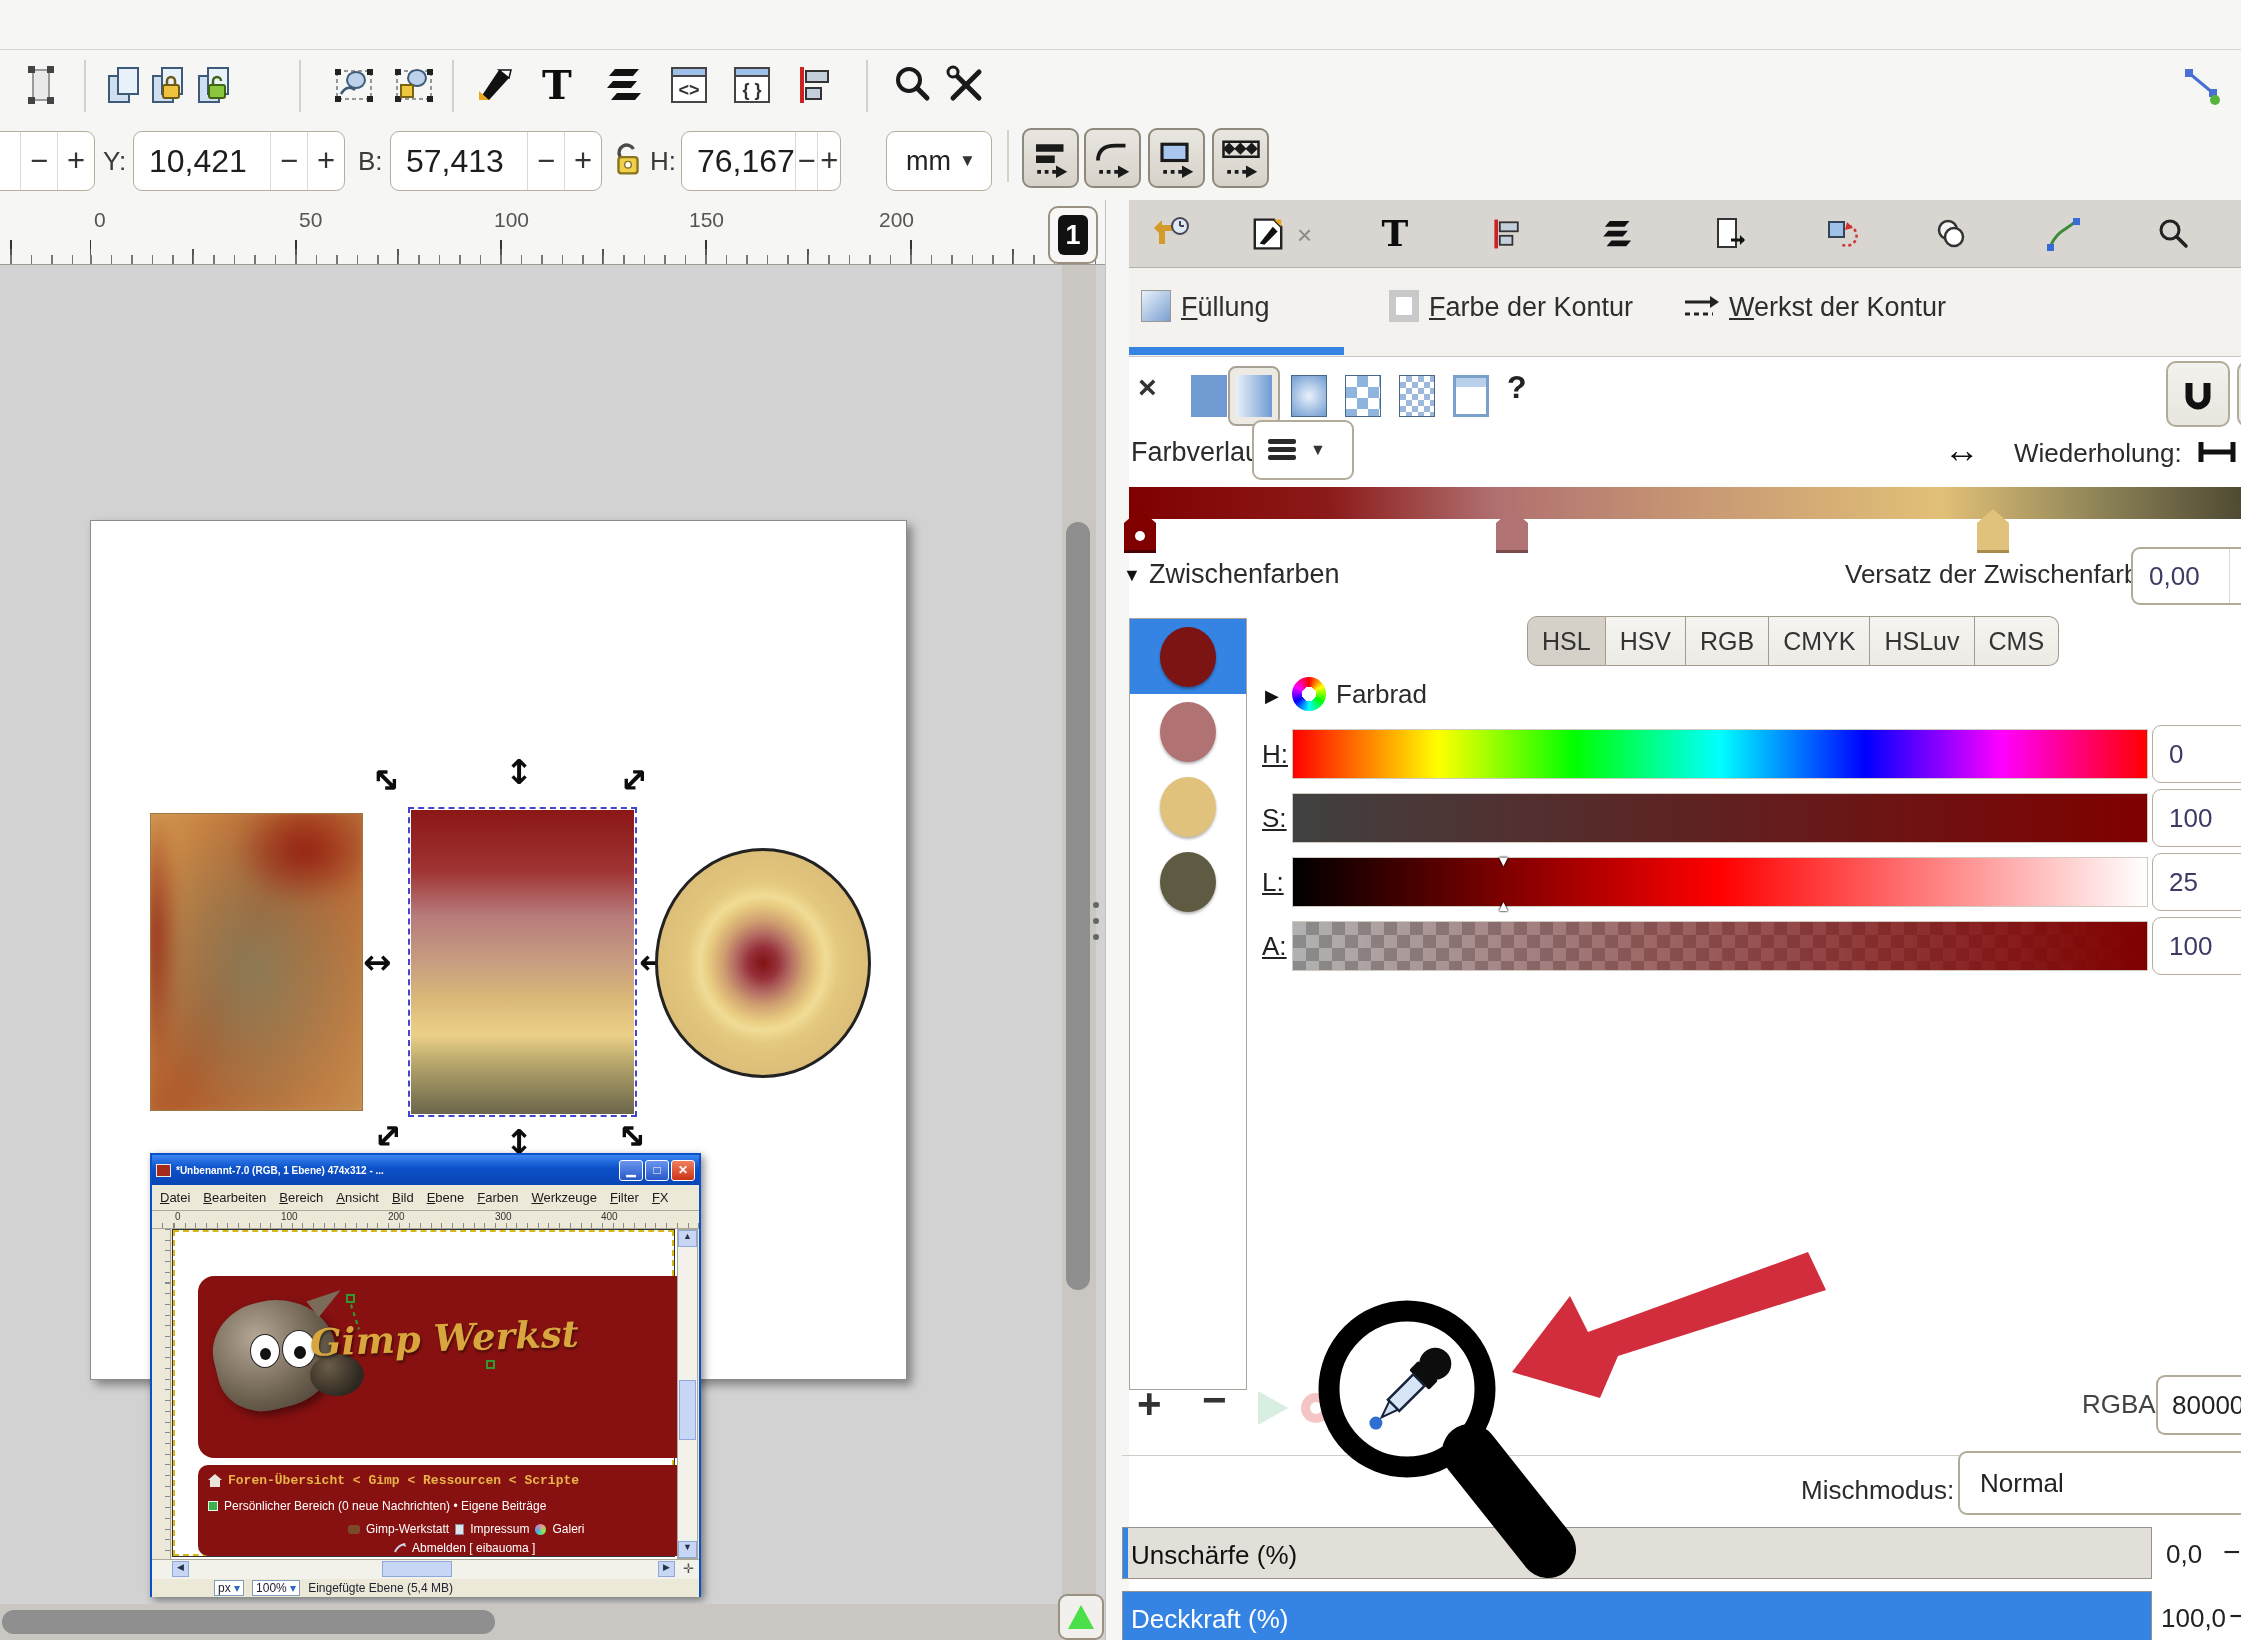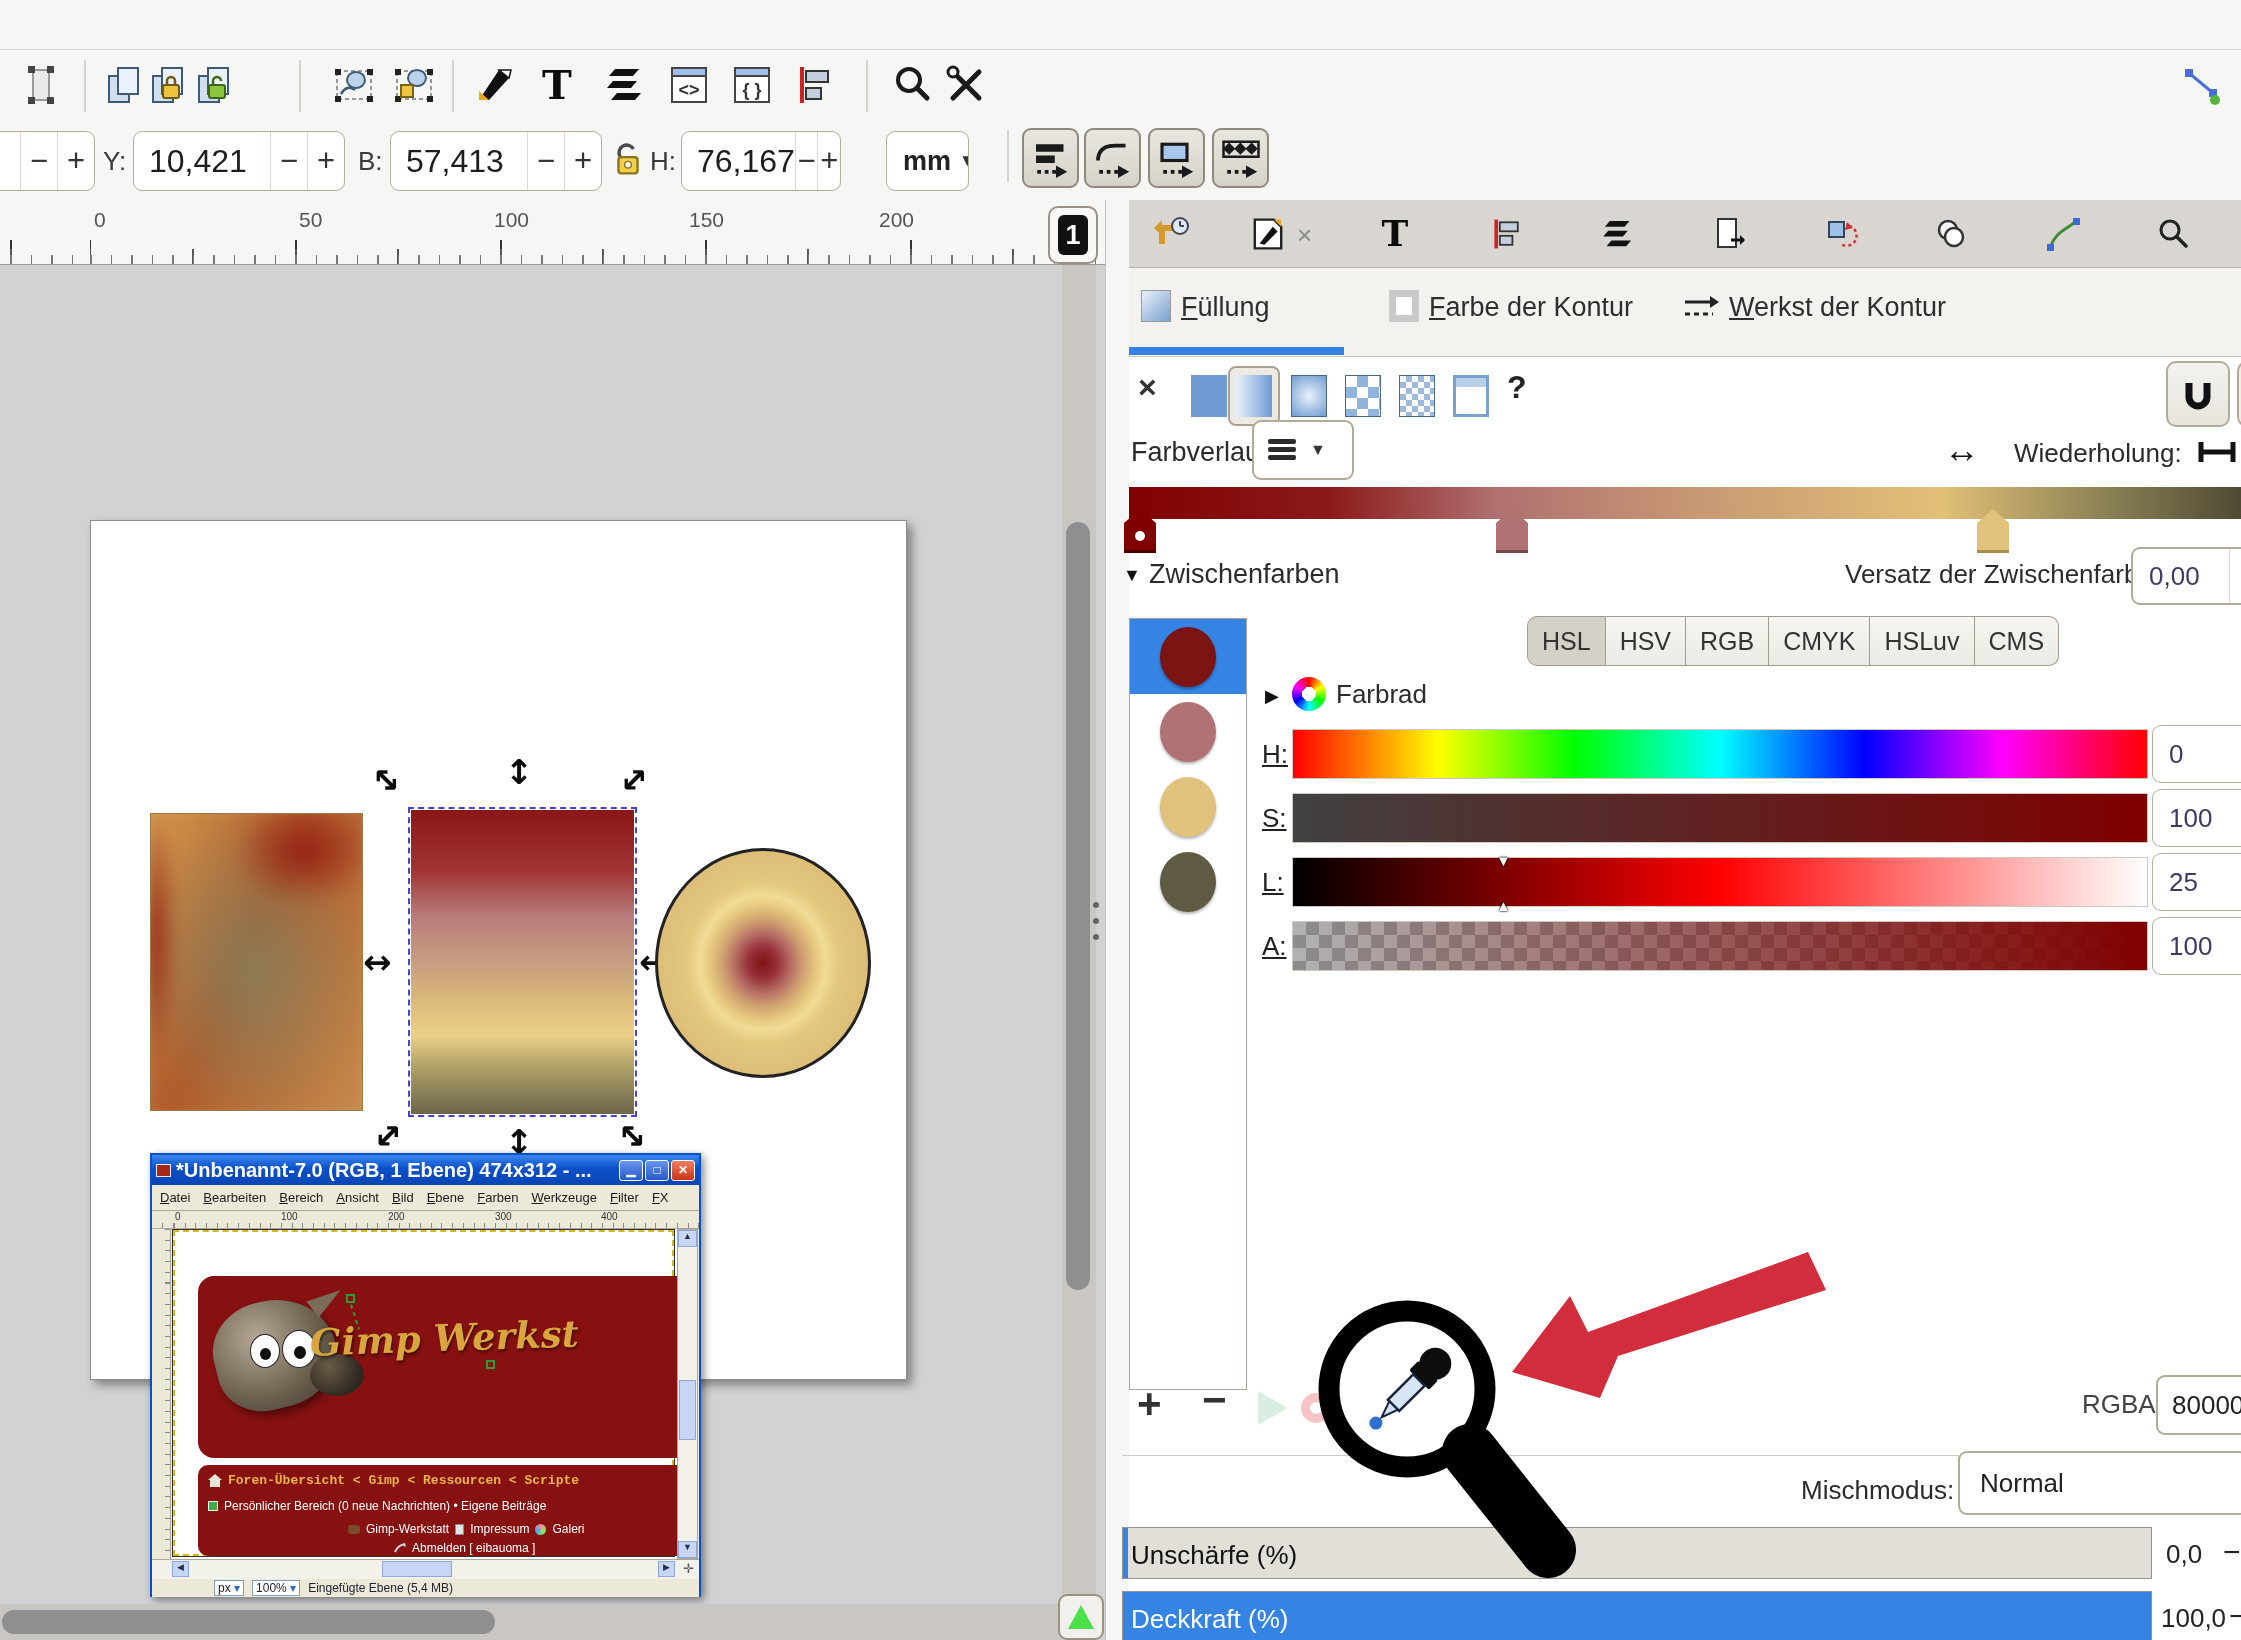--- a/index.html
+++ b/index.html
@@ -220,21 +220,21 @@
         <rect x="12" y="20" width="20" height="17" rx="3" fill="#f0d048" stroke="#8a7420" stroke-width="2.5"></rect>
         <circle cx="22" cy="28" r="3.5" fill="#fff" stroke="#8a7420" stroke-width="1.5"></circle>
       </svg>
   </span>
   <span class="flabel" style="left:650px; top:146px;">H:</span>
   <div class="spin" style="left:681px; top:131px; width:160px;">
     <span class="val">76,167</span>
     <span class="cell">−</span>
     <span class="cell">+</span>
   </div>
-  <div class="spin" style="left:886px; top:131px; width:83px; font-weight:bold;">
+  <div class="spin" style="left:886px; top:131px; width:106px; justify-content:center;">
     <span style="font-size:27px; color:#222; padding-left:16px;">mm</span>
     <span style="font-size:17px; color:#333; padding:0 12px 0 8px;">▼</span>
   </div>
   <div class="vsep" style="left:1007px; top:130px;"></div>
 
   <div class="snapbtn" style="left:1022px">
     <svg width="40" height="40" viewBox="0 0 32 32">
         <rect x="4" y="5" width="22" height="6" fill="#1a1a1a"></rect>
         <rect x="4" y="14" width="15" height="6" fill="#1a1a1a"></rect>
         <line x1="5" y1="27" x2="20" y2="27" stroke="#1a1a1a" stroke-width="3" stroke-dasharray="3 3"></line>
@@ -307,21 +307,21 @@
       <span class="handlearrow" style="left:282px; top:594px; transform:rotate(-45deg);">↔</span>
       <span class="handlearrow" style="left:528px; top:594px; transform:rotate(45deg);">↔</span>
 
       <div class="abs" style="left:564px; top:327px; width:216px; height:230px; border:3px solid #222; border-radius:50%;
         background:radial-gradient(closest-side, #801212 0%, #96303a 14%, #b36a62 26%, #cf9f70 38%, #e8cb80 52%, #f0dc96 60%, #e4c87e 72%, #dcbe78 100%);"></div>
 
       <div id="gimpwin">
 
         <div class="abs" style="left:0; top:0; width:547px; height:30px; background:linear-gradient(180deg,#3a86f2,#0c50c8 45%,#0a45b4); display:flex; align-items:center; padding:0 4px;">
           <div style="width:15px; height:13px; background:#a52a1a; border:1px solid #e8e8e8; margin-right:5px;"></div>
-          <span style="color:#fff; font-weight:bold; font-size:20px; white-space:nowrap; overflow:hidden; flex:1;">*Unbenannt-7.0 (RGB, 1 Ebene) 474x312 - ...</span>
+          <span style="color:#fff; font-weight:bold; font-size:10px; white-space:nowrap; overflow:hidden; flex:1;">*Unbenannt-7.0 (RGB, 1 Ebene) 474x312 - ...</span>
           <span class="xpbtn" style="background:linear-gradient(180deg,#6a96ee,#2858c8); margin-right:2px;">▁</span>
           <span class="xpbtn" style="background:linear-gradient(180deg,#6a96ee,#2858c8); margin-right:2px;">□</span>
           <span class="xpbtn" style="background:linear-gradient(180deg,#f08060,#cc3316);">✕</span>
         </div>
 
         <div class="abs gmenu" style="left:0; top:30px; width:547px; height:26px; background:#ece9d8; border-bottom:1px solid #aca899; display:flex; gap:13px; align-items:center; padding-left:8px;">
           <span class="gm">Datei</span>
           <span class="gm">Bearbeiten</span>
           <span class="gm">Bereich</span>
           <span class="gm">Ansicht</span>

